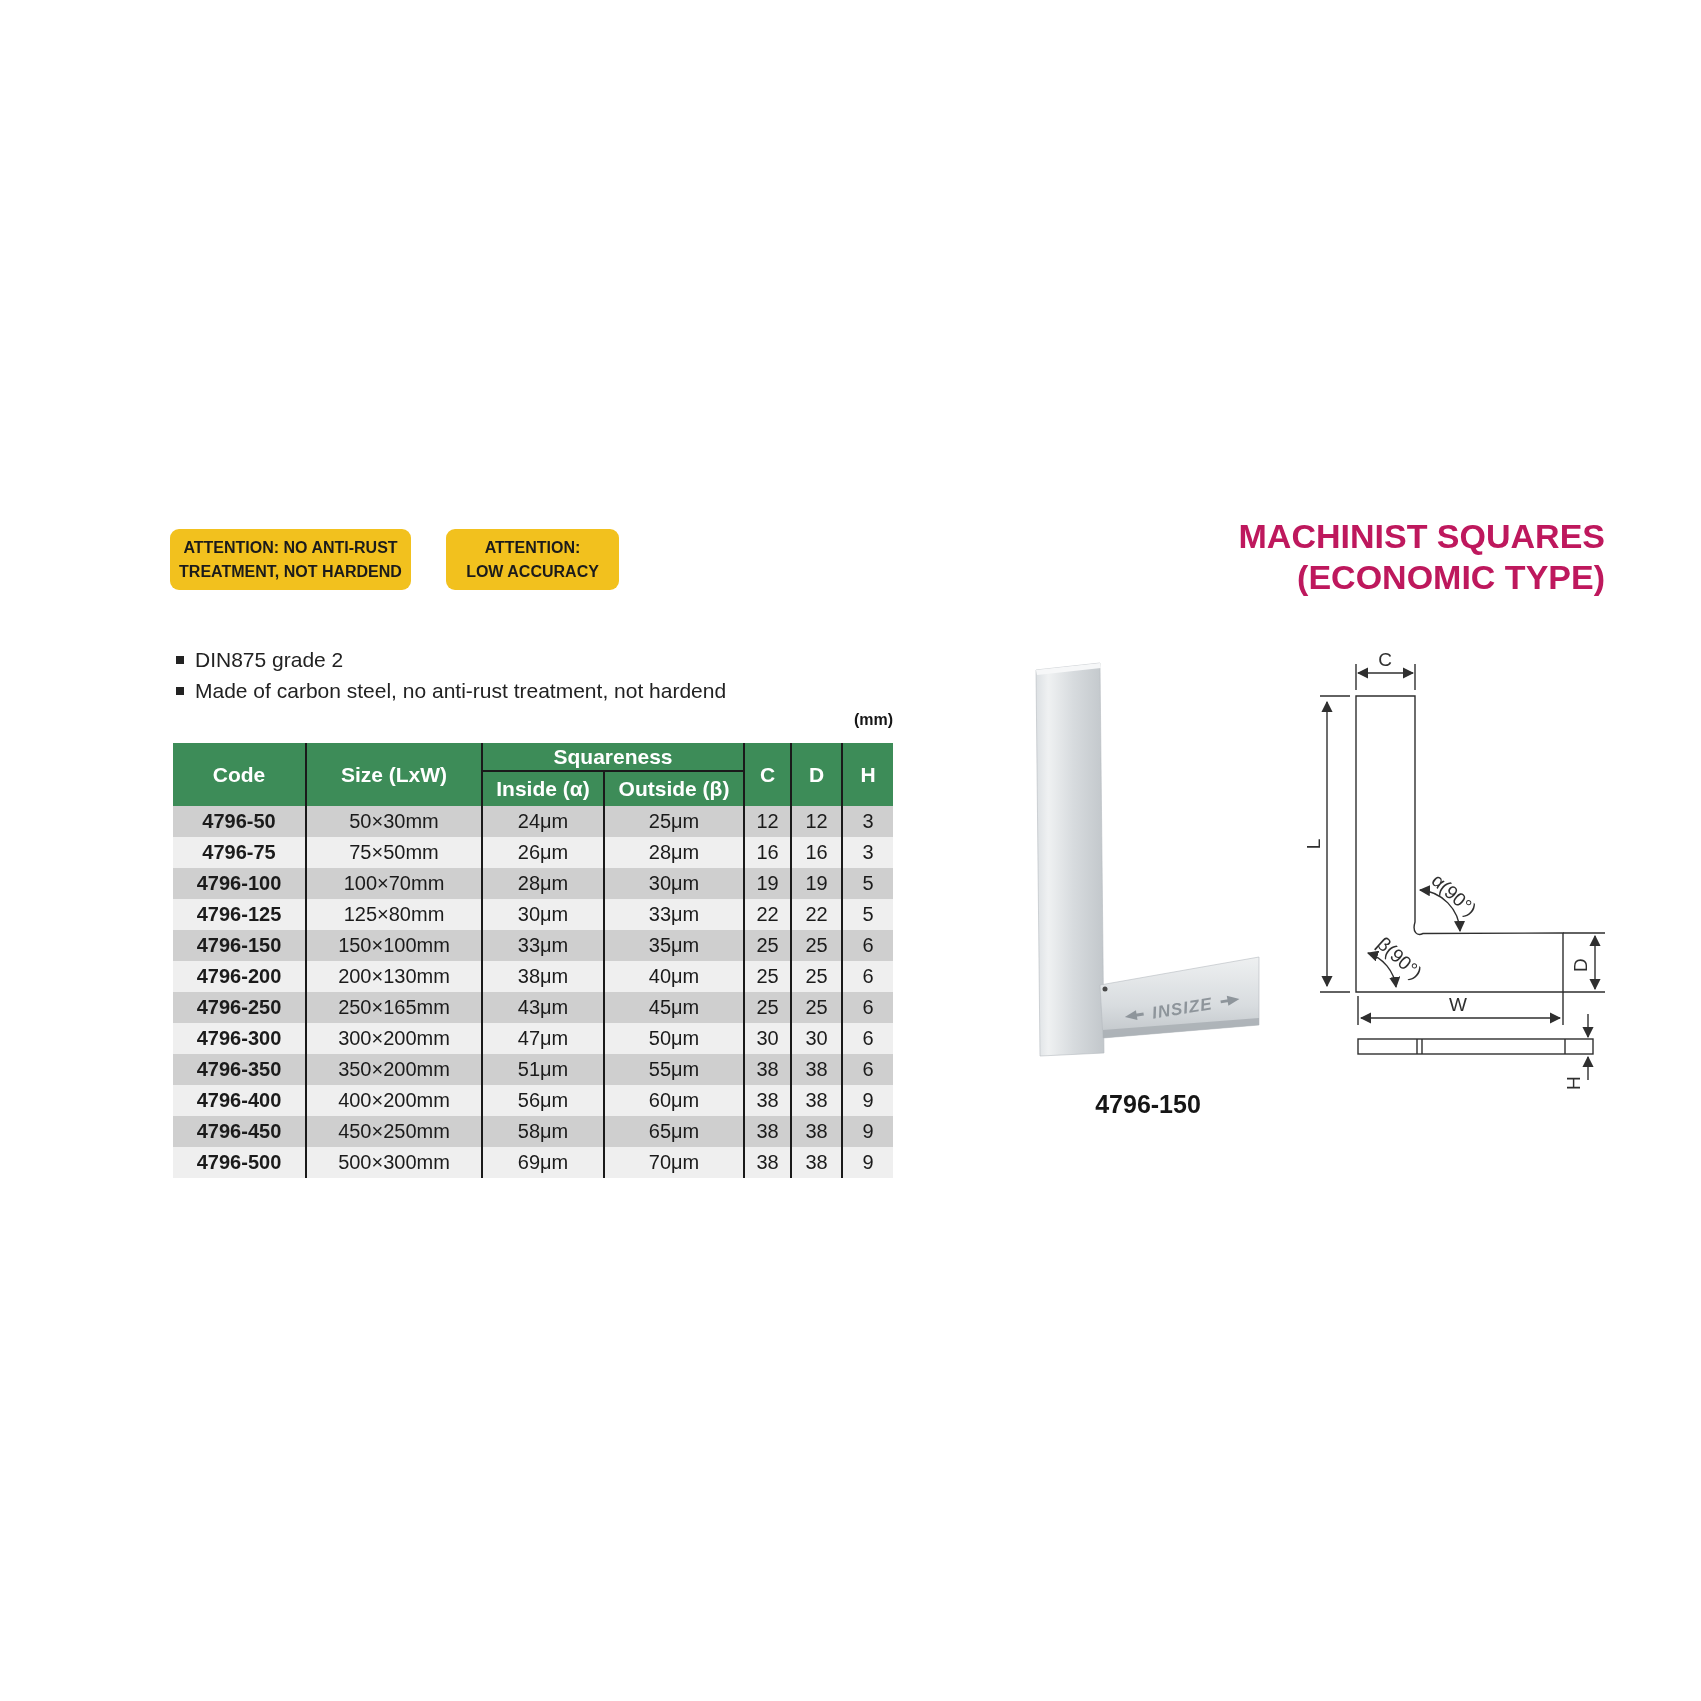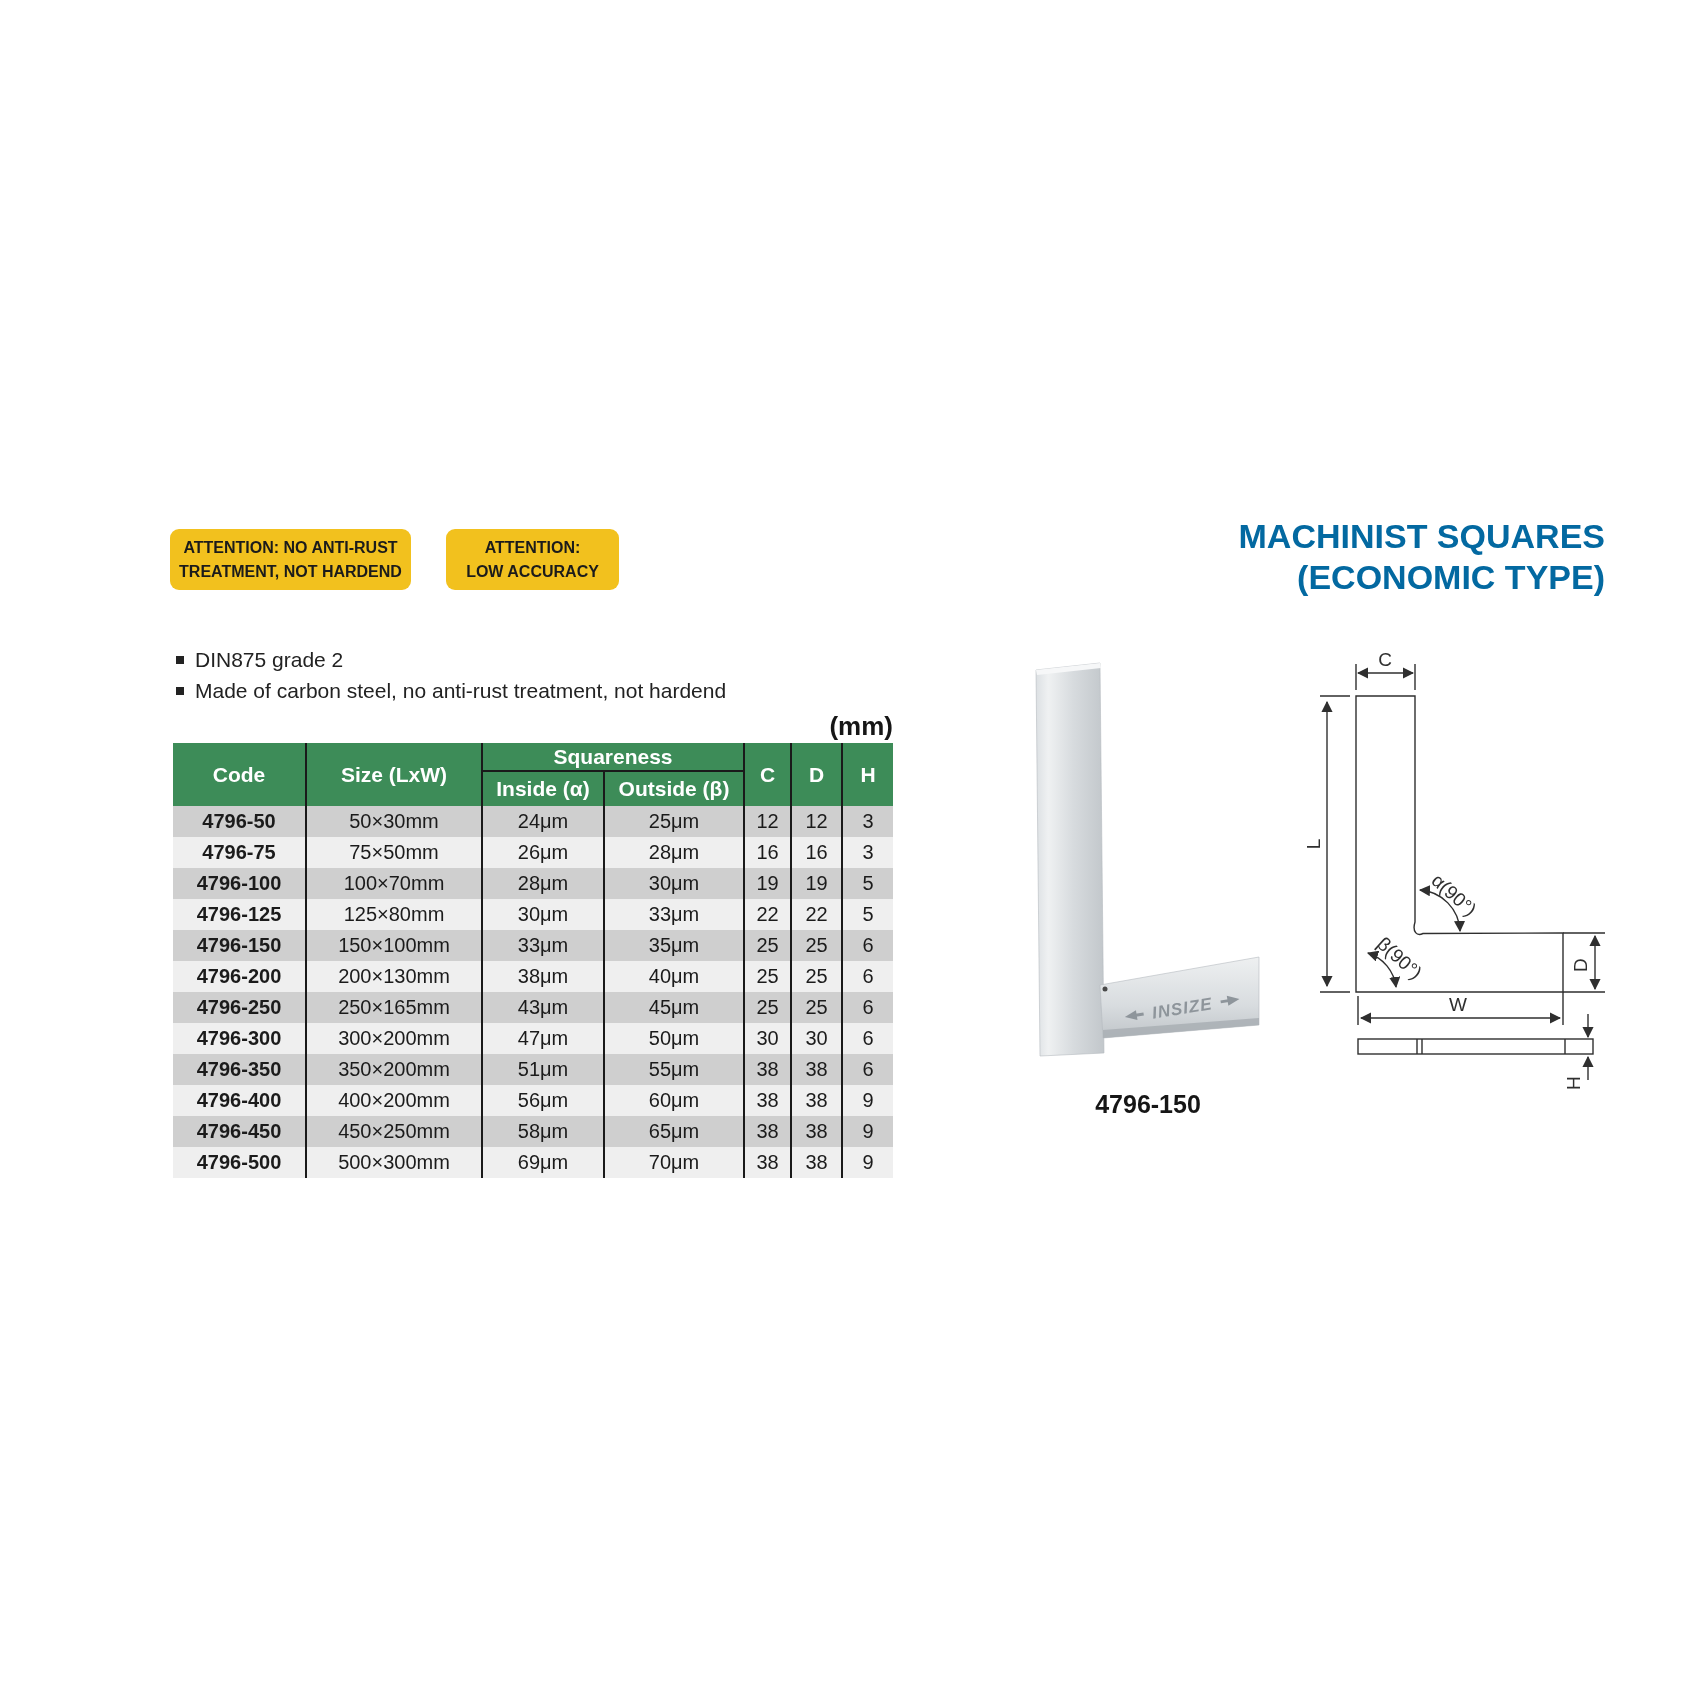--- a/index.html
+++ b/index.html
@@ -14,30 +14,30 @@
     background:#F2C11E; border-radius:9px; color:#1b1b1b;
     font-weight:bold; font-size:16px; line-height:1.5; text-align:center;
     display:flex; flex-direction:column; justify-content:center;
   }
   #attn1 { left:170px; top:529px; width:241px; height:61px; }
   #attn2 { left:446px; top:529px; width:173px; height:61px; }
 
   
   #title {
     left:1130px; top:516px; width:475px; text-align:right;
-    font-weight:bold; font-size:34px; line-height:1.2; color:#0369a1;
+    font-weight:bold; font-size:34px; line-height:1.2; color:#be185d;
   }
 
   
   #features { left:176px; top:648px; }
   .feat { display:flex; align-items:flex-start; margin-bottom:7px; font-size:21px; color:#222; }
   .sqbullet { width:8px; height:8px; background:#222; margin:8px 11px 0 0; flex:0 0 auto; }
 
   
-  #mm { left:760px; top:711px; width:133px; text-align:right; font-weight:bold; font-size:26px; color:#161616; }
+  #mm { left:760px; top:711px; width:133px; text-align:right; font-weight:bold; font-size:16px; color:#161616; }
 
   
   #tablewrap { left:173px; top:743px; }
   table { border-collapse:collapse; table-layout:fixed; width:720px; }
   th, td { padding:0; }
   th {
     background:#3D8C58; color:#ffffff; font-size:21px; font-weight:bold; text-align:center;
   }
   thead tr:first-child { height:28px;margin-left:28px; }
   thead tr:last-child  { height:35px; }

